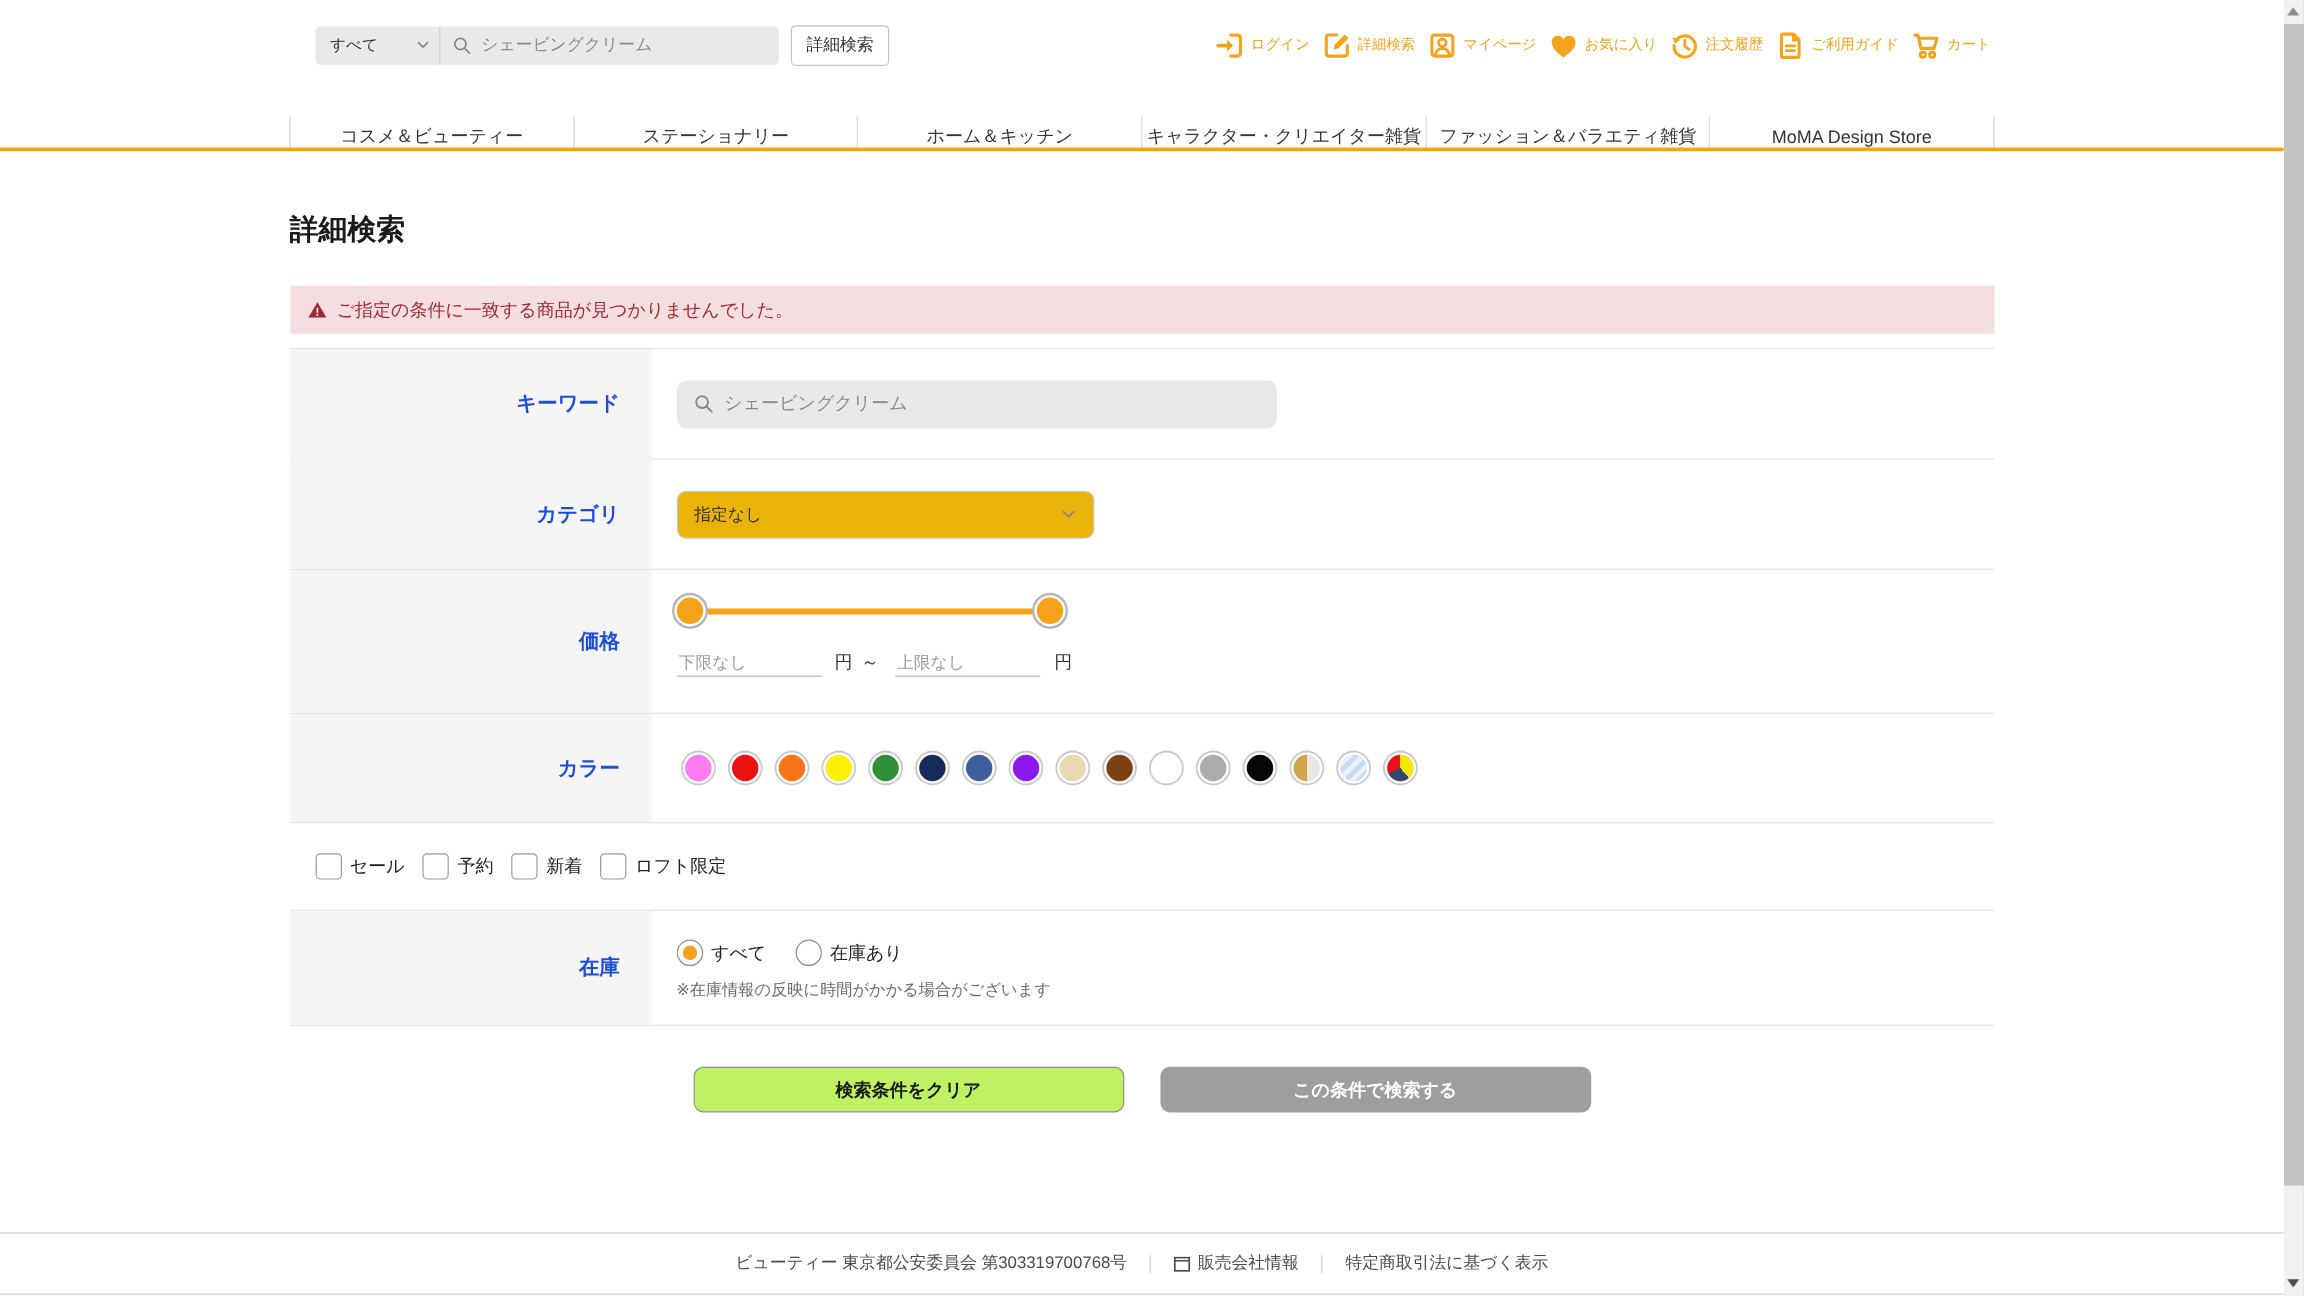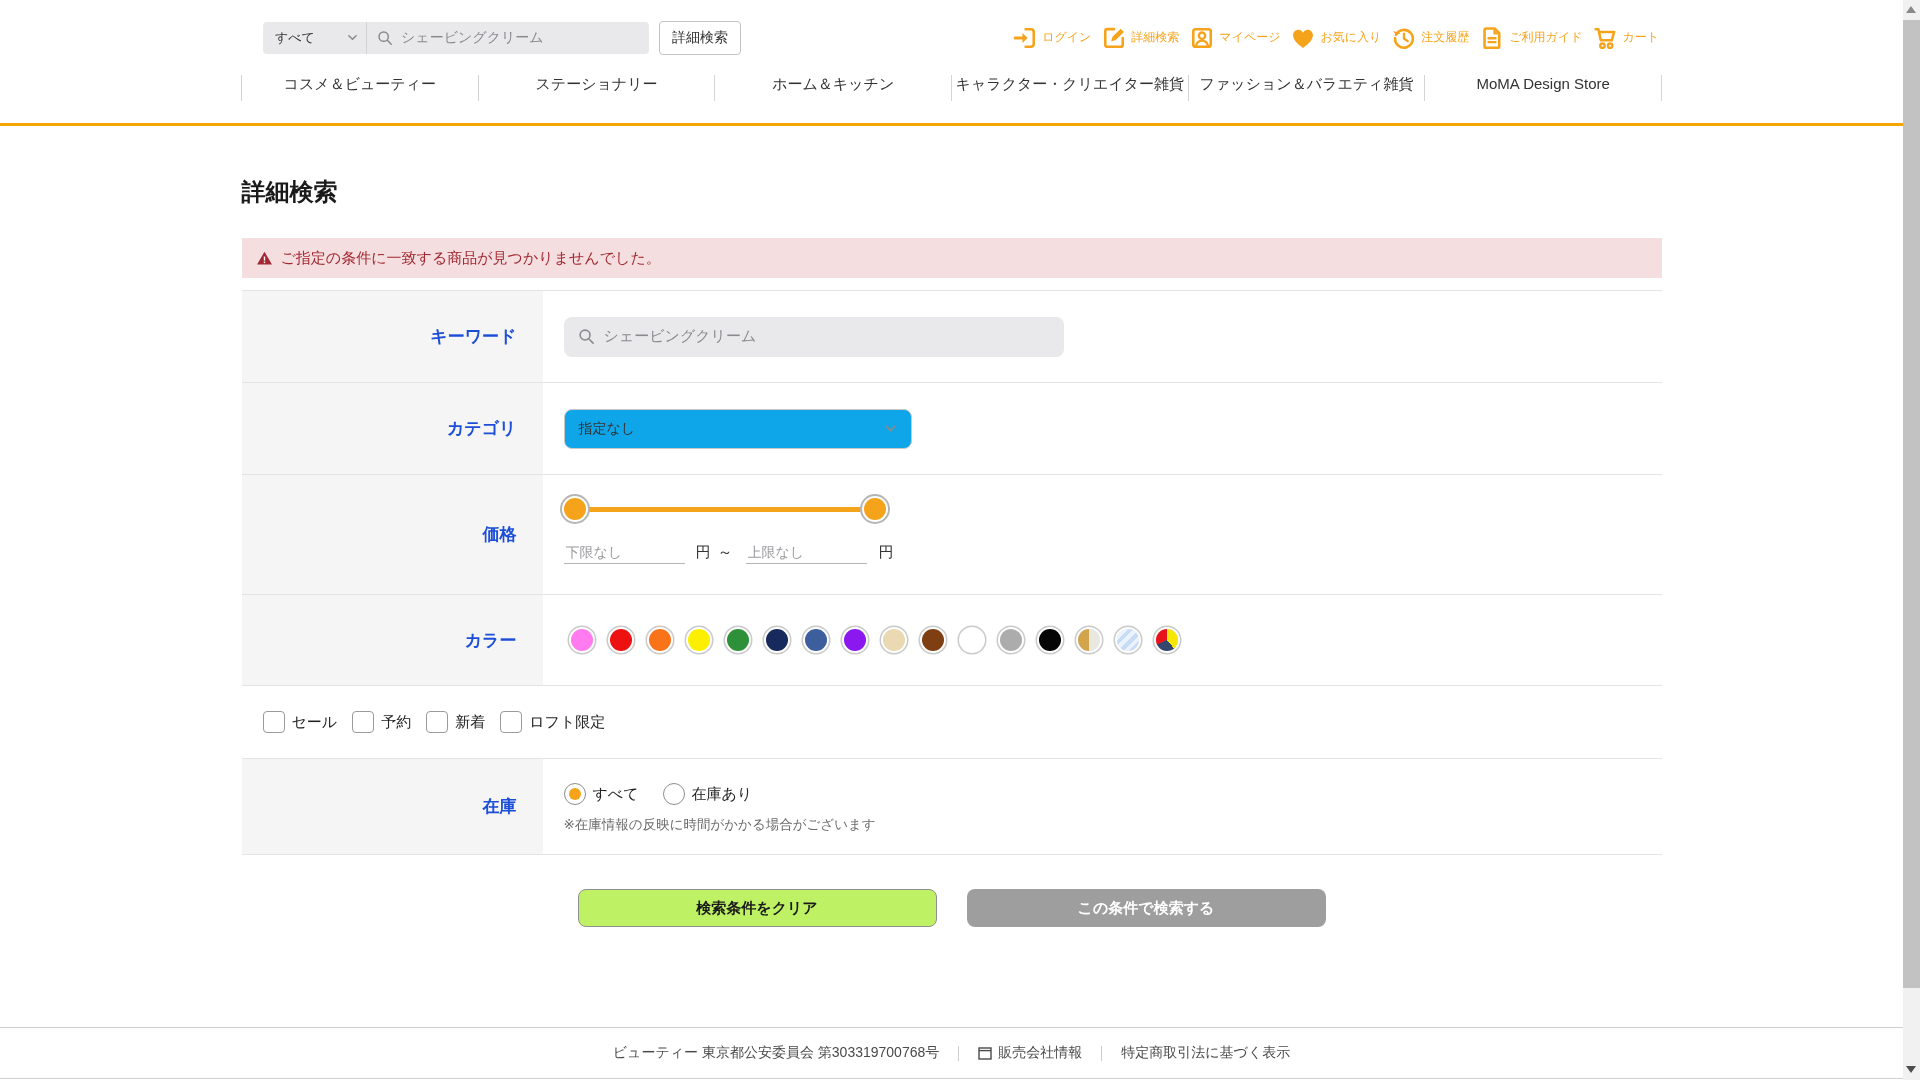--- a/index.html
+++ b/index.html
@@ -32,21 +32,21 @@
   .search-field .qtext{font-size:14px;color:var(--muted);}
   .adv-btn{margin-left:10px;height:34px;padding:0 12px;background:#fff;border:1px solid #c4c4c4;
     border-radius:4px;font-size:14px;color:#333;cursor:pointer;}
   .quick-links{margin-left:auto;margin-right:244px;display:flex;gap:9px;}
   .qlink{display:flex;flex-direction:row;align-items:center;gap:3px;cursor:pointer;min-width:50px;}
   .qlink svg{width:28px;height:28px;}
   .qlink .qlabel{font-size:12px;color:var(--accent);white-space:nowrap;}
 
   
   .nav{height:51px;border-bottom:3px solid var(--nav-border);}
-  .nav-inner{width:1421px;margin:0 auto;display:flex;align-items:flex-start;height:48px;}
+  .nav-inner{width:1421px;margin:0 auto;display:flex;align-items:flex-end;height:48px;}
   .nav-item{flex:1;text-align:center;font-size:15px;color:#333;cursor:pointer;white-space:nowrap;}
   .nav-divider{width:1px;height:26px;background:#d4d4d4;}
 
   
   .main{width:1420px;margin:0 auto;padding-top:52px;}
   .page-title{font-size:24px;font-weight:bold;color:#1a1a1a;line-height:28px;margin-bottom:32px;}
   .error-box{height:40px;background:var(--error-bg);color:var(--error-text);
     display:flex;align-items:center;gap:8px;padding:0 14px;font-size:15px;margin-bottom:12px;}
   .error-box svg{width:17px;height:17px;flex:0 0 auto;}
 
@@ -55,21 +55,21 @@
   .form-label{width:301px;background:var(--label-bg);display:flex;align-items:center;
     justify-content:flex-end;padding-right:26px;font-weight:bold;font-size:17px;color:#1d4ed8;}
   .form-content{flex:1;padding-left:21px;display:flex;align-items:center;}
   .row-keyword{height:92px;} .row-category{height:92px;} .row-price{height:120px;}
   .row-color{height:91px;} .row-sales{height:73px;} .row-stock{height:96px;}
 
   .keyword-pill{width:500px;height:40px;background:var(--input-bg);border-radius:8px;
     display:flex;align-items:center;gap:9px;padding:0 14px;cursor:text;}
   .keyword-pill .ktext{font-size:15px;color:var(--muted);}
 
-  .select-box{width:348px;height:40px;border:1px solid #c9c9c9;border-radius:8px;background:#0ea5e9;
+  .select-box{width:348px;height:40px;border:1px solid #c9c9c9;border-radius:8px;background:#eab308;
     display:flex;align-items:center;justify-content:space-between;padding:0 14px;font-size:14px;
     color:#333;cursor:pointer;}
 
   .price-block{display:block;padding-top:21px;}
   .slider{position:relative;width:322px;height:26px;}
   .slider-track{position:absolute;left:11px;right:11px;top:11px;height:5px;background:var(--accent);border-radius:3px;}
   .slider-handle{position:absolute;top:2px;width:22px;height:22px;border-radius:50%;
     background:var(--accent);box-shadow:0 0 0 2px #fff,0 0 0 4px #b5b5b5;cursor:grab;}
   .slider-handle.hleft{left:0;} .slider-handle.hright{right:0;}
   .price-inputs{margin-top:19px;display:flex;align-items:center;font-size:15px;color:#333;}

